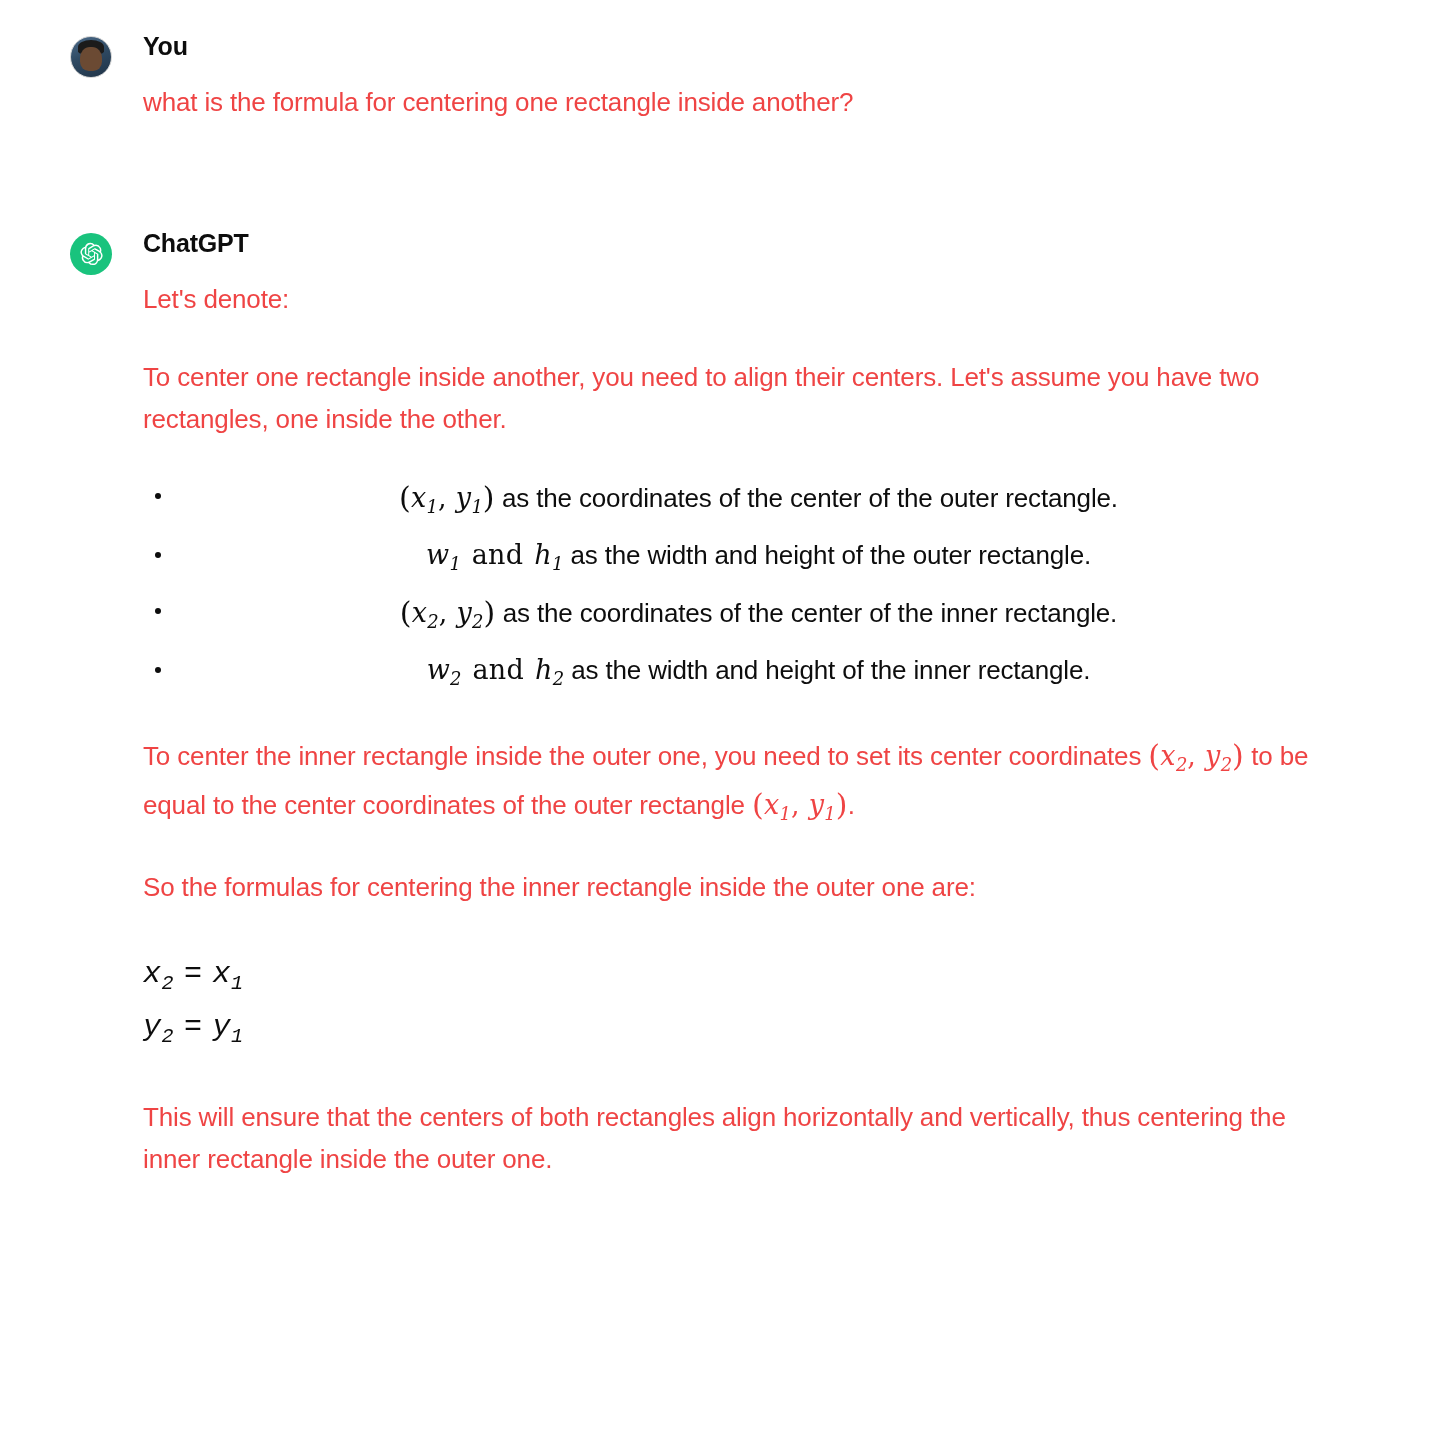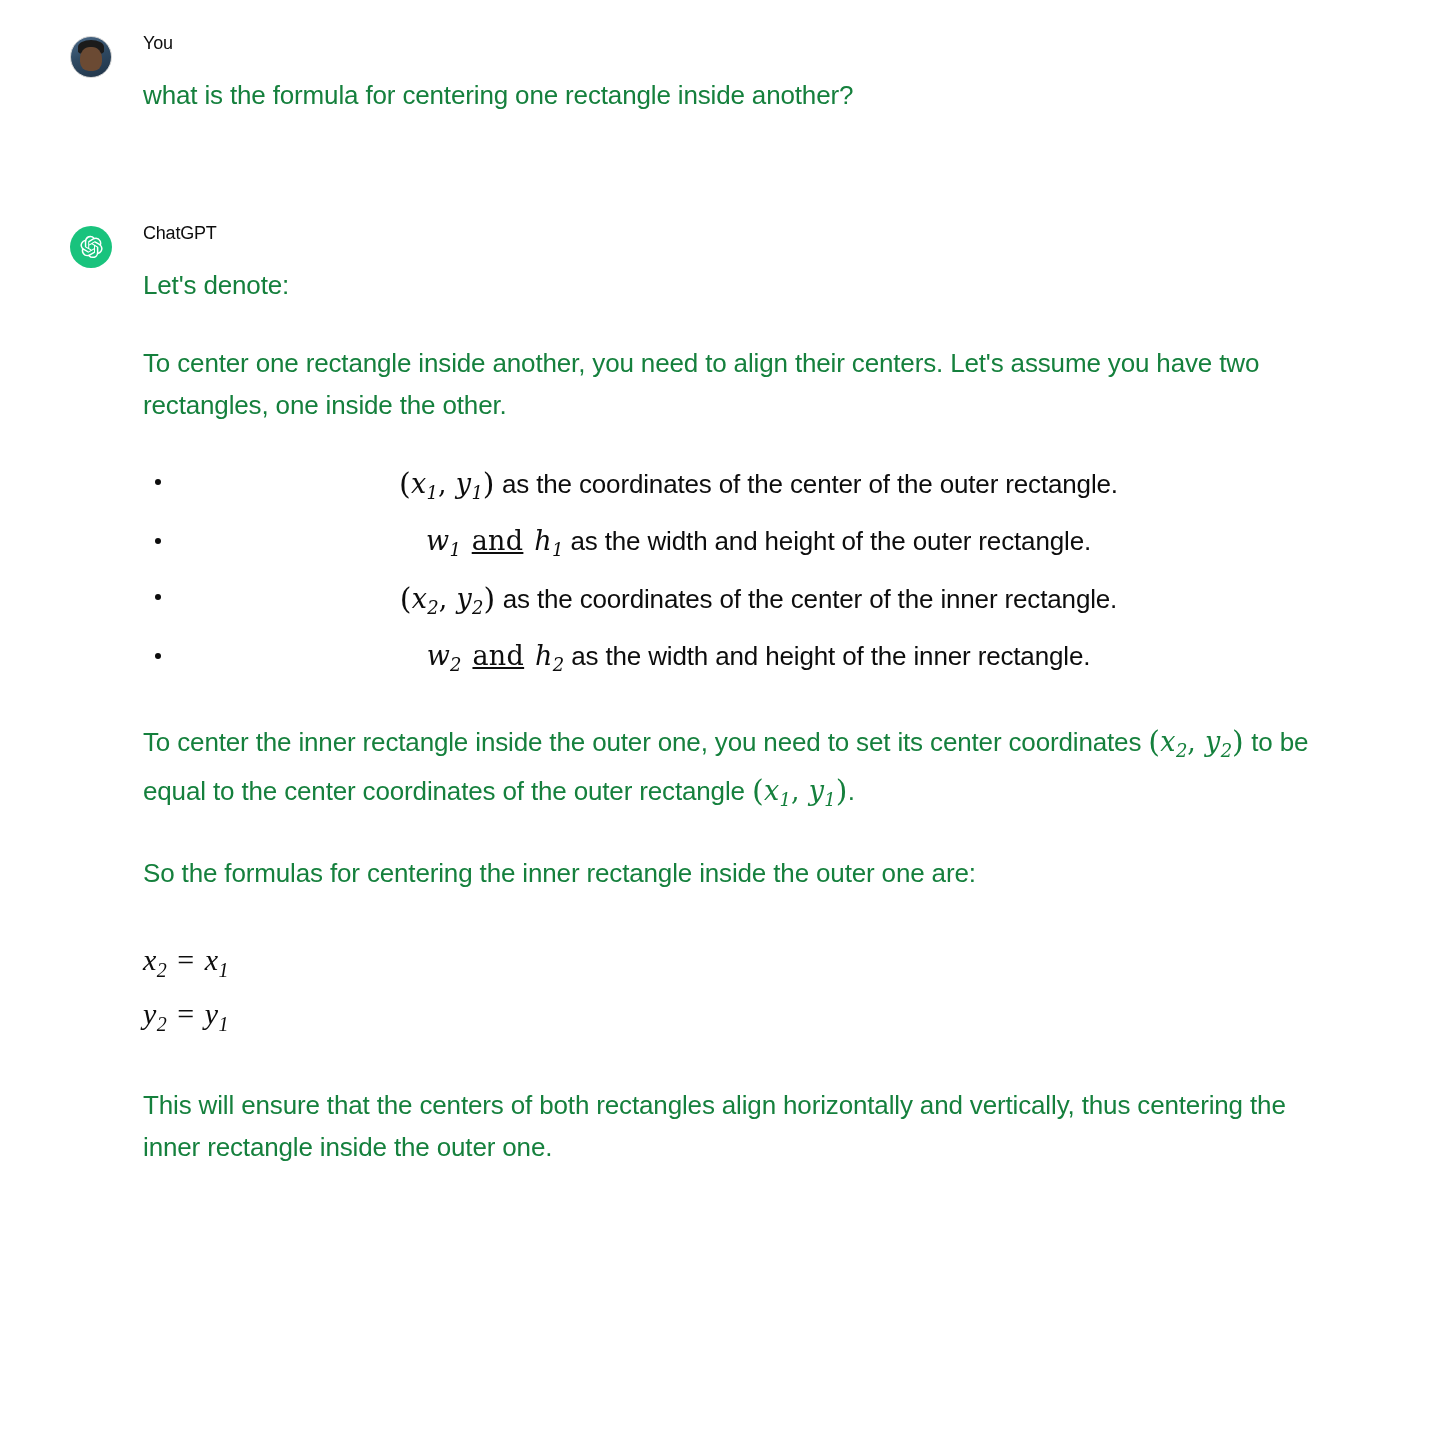--- a/index.html
+++ b/index.html
@@ -58,33 +58,33 @@
     background: #1b1b1b;
   }
   .avatar.assistant-avatar {
     background: #19c37d;
     display: flex;
     align-items: center;
     justify-content: center;
   }
   .avatar.assistant-avatar svg { display: block; }
   .author {
-    font-size: 18px;
-    font-weight: normal;
+    font-size: 25px;
+    font-weight: bold;
     line-height: 1;
     letter-spacing: -0.2px;
     margin: 0 0 22px 0;
     color: #0d0d0d;
   }
   p.msg {
     font-size: 26px;
     line-height: 1.62;
     margin: 0 0 36px 0;
     letter-spacing: -0.15px;
-    color: #15803d;
+    color: #ef4444;
   }
   p.msg:last-child { margin-bottom: 16px; }
   .user p.msg { margin-bottom: 0; }
   ul.bullets {
     list-style: none;
     margin: 0 0 40px 0;
     padding: 0;
   }
   ul.bullets li {
     position: relative;
@@ -118,30 +118,29 @@
     letter-spacing: 0;
   }
   .math .paren {
     font-style: normal;
     font-size: 30px;
     vertical-align: -1px;
   }
   .math .op {
     font-style: normal;
     padding: 0 2px;
-    text-decoration: underline;
   }
   .math .comma {
     font-style: normal;
   }
   .block-math {
     margin: 40px 0 42px 0;
   }
   .block-math .eq {
-    font-family: Liberation Serif, serif;
+    font-family: Liberation Mono, monospace;
     font-style: italic;
     font-size: 30px;
     line-height: 1.75;
     letter-spacing: 0.5px;
   }
   .block-math .eq .sub {
     font-size: 20px;
     vertical-align: sub;
   }
   .block-math .eq .eqsign {

